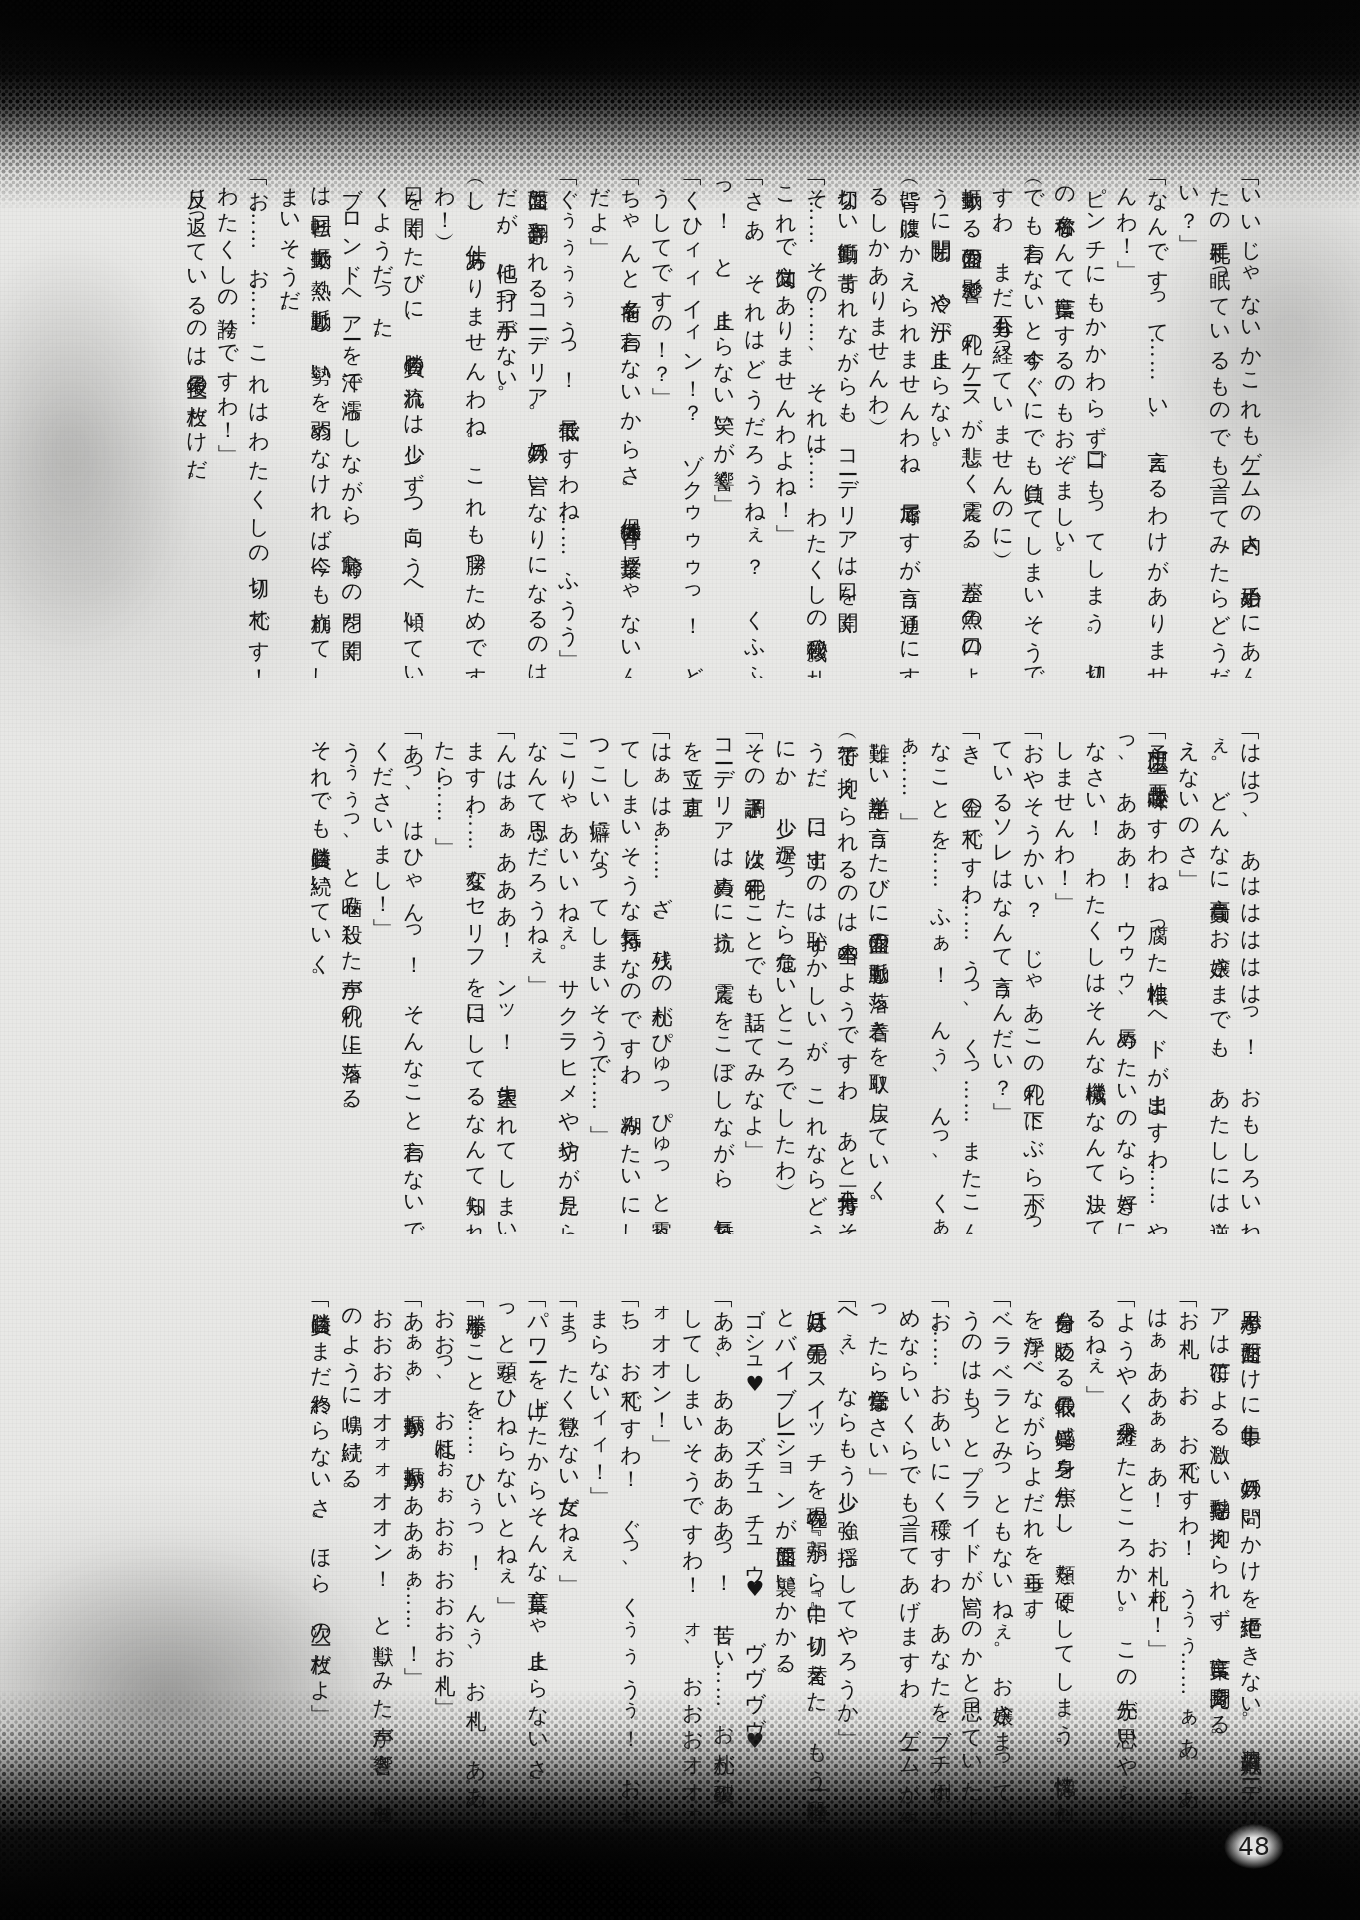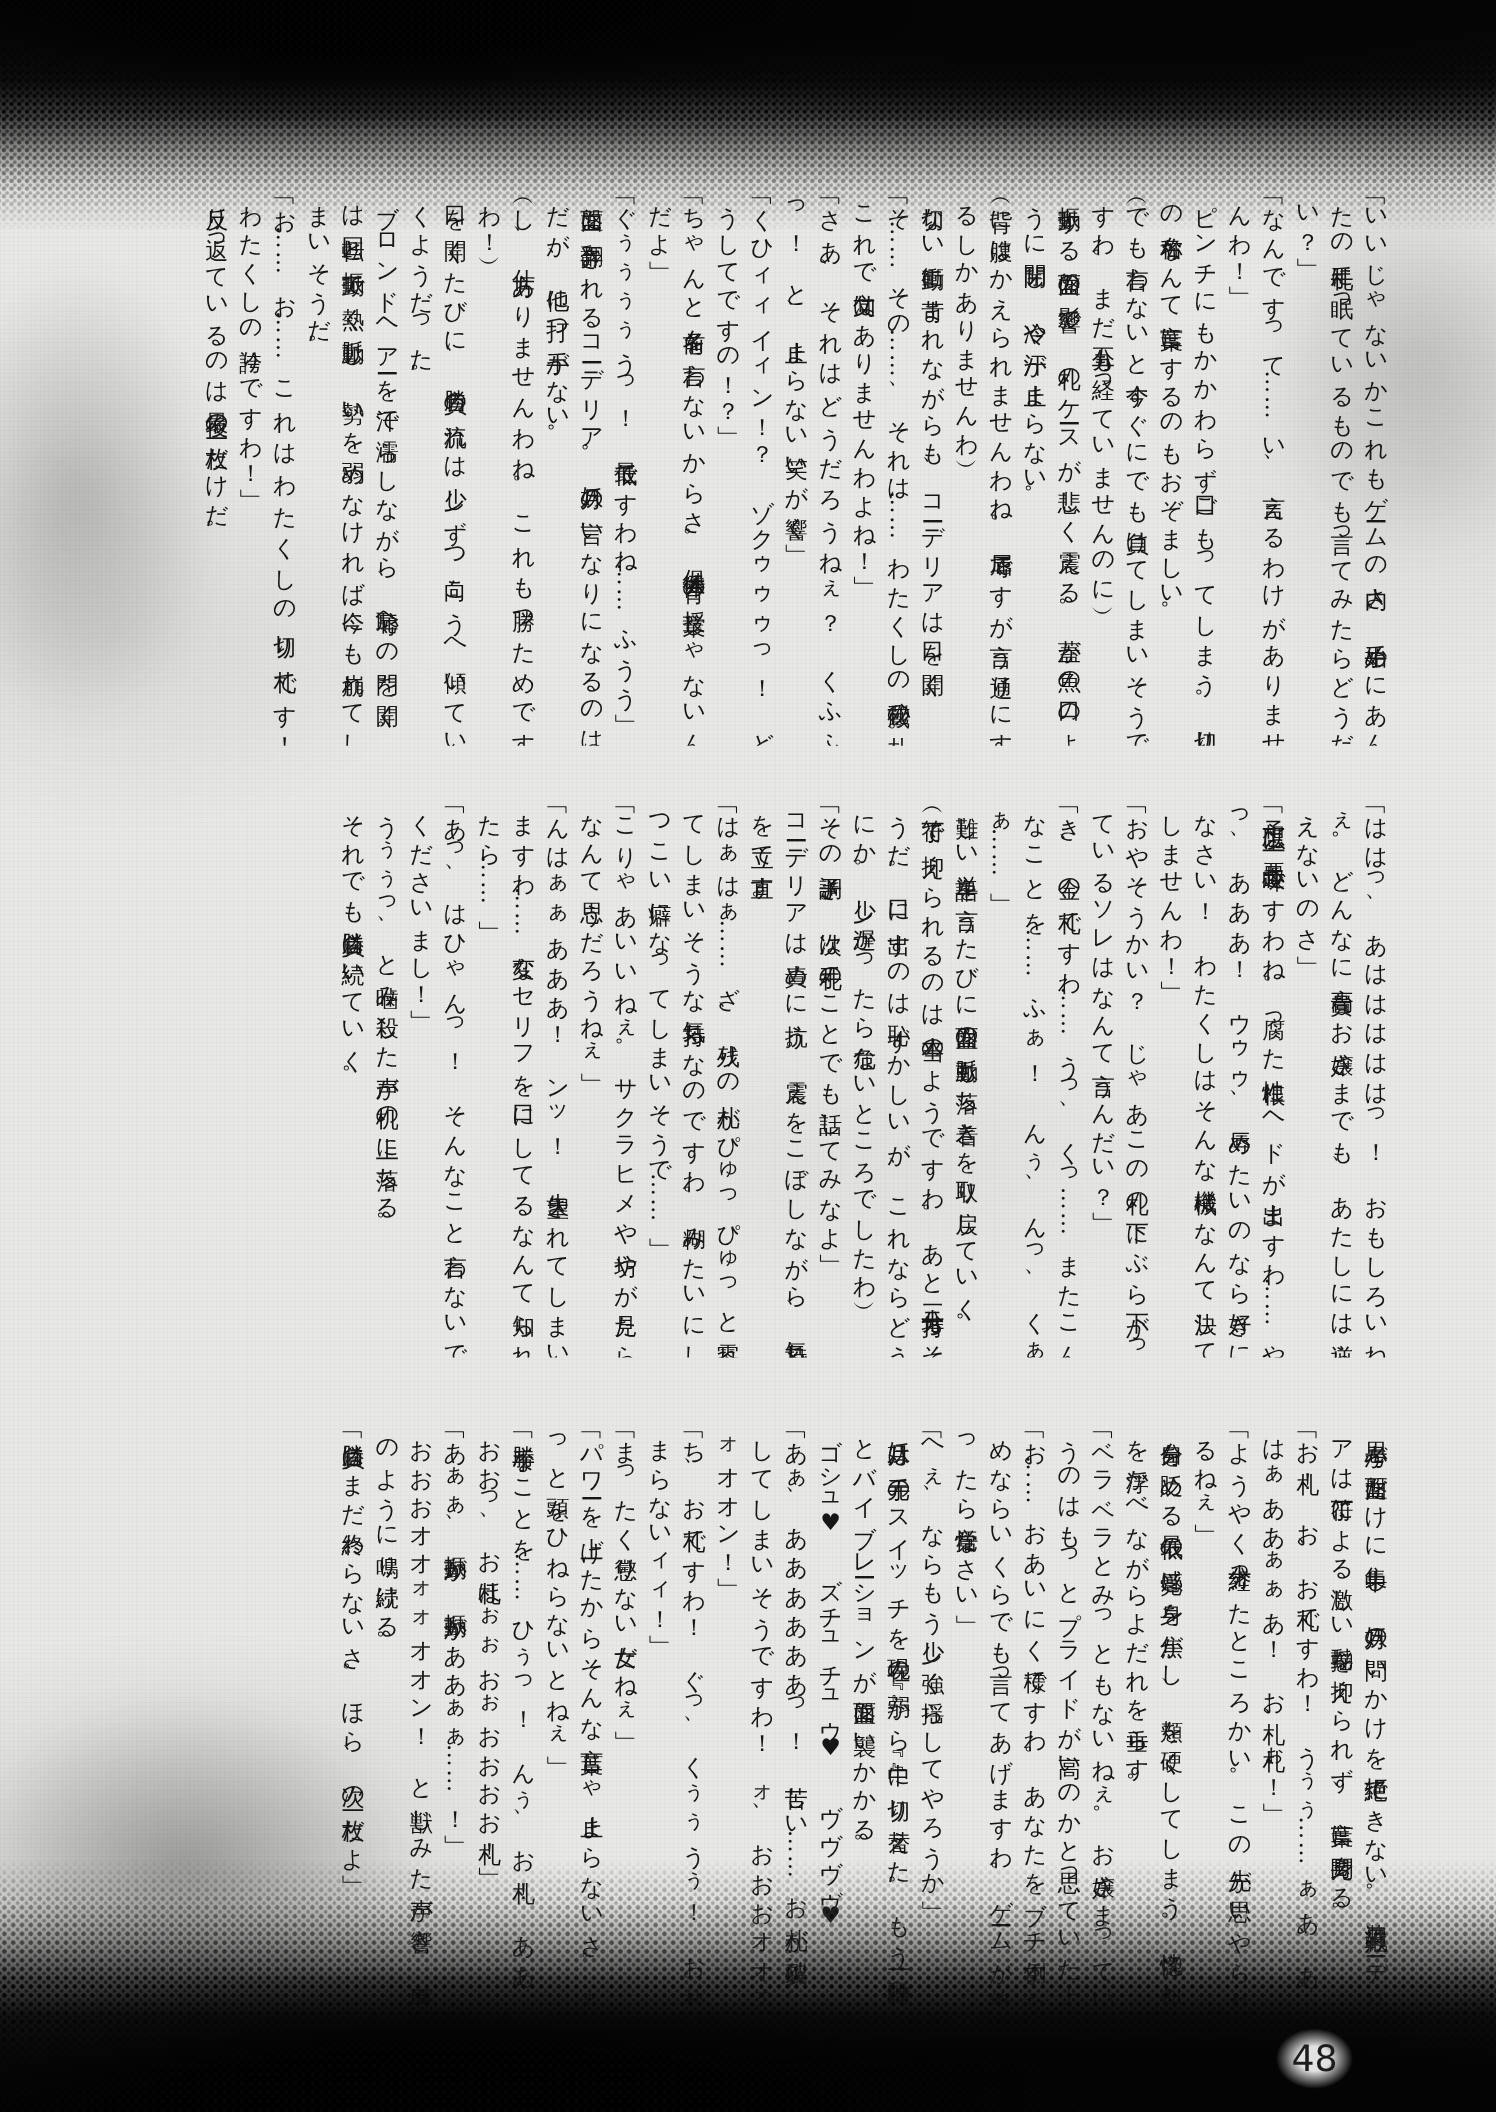--- a/index.html
+++ b/index.html
@@ -83,30 +83,29 @@
     z-index: 2;
     text-align: justify;
   }
   .tblock p { margin: 0; }
   .block-top    { top: 172px;  width: 1140px; height: 506px; }
   .block-middle { top: 726px;  width: 1140px; height: 508px; }
   .block-bottom { top: 1294px; width: 1092px; height: 528px; }
 
   .page-number {
     position: absolute;
-    left: 1160px;
+    left: 1224px;
     top: 1824px;
     z-index: 4;
     font-family: "DejaVu Sans", "Liberation Sans", sans-serif;
-    font-size: 33px;
+    font-size: 25px;
     color: #1d1d1d;
     padding: 8px 14px;
     background: radial-gradient(closest-side, rgba(238,238,238,0.95) 40%, rgba(238,238,238,0));
     border-radius: 50%;
-    margin-top: 20px;
   }
 </style>
 </head>
 <body>
 
 <div class="scan">
   <div class="blotch blotch-a"></div>
   <div class="blotch blotch-b"></div>
   <div class="blotch blotch-c"></div>
 

